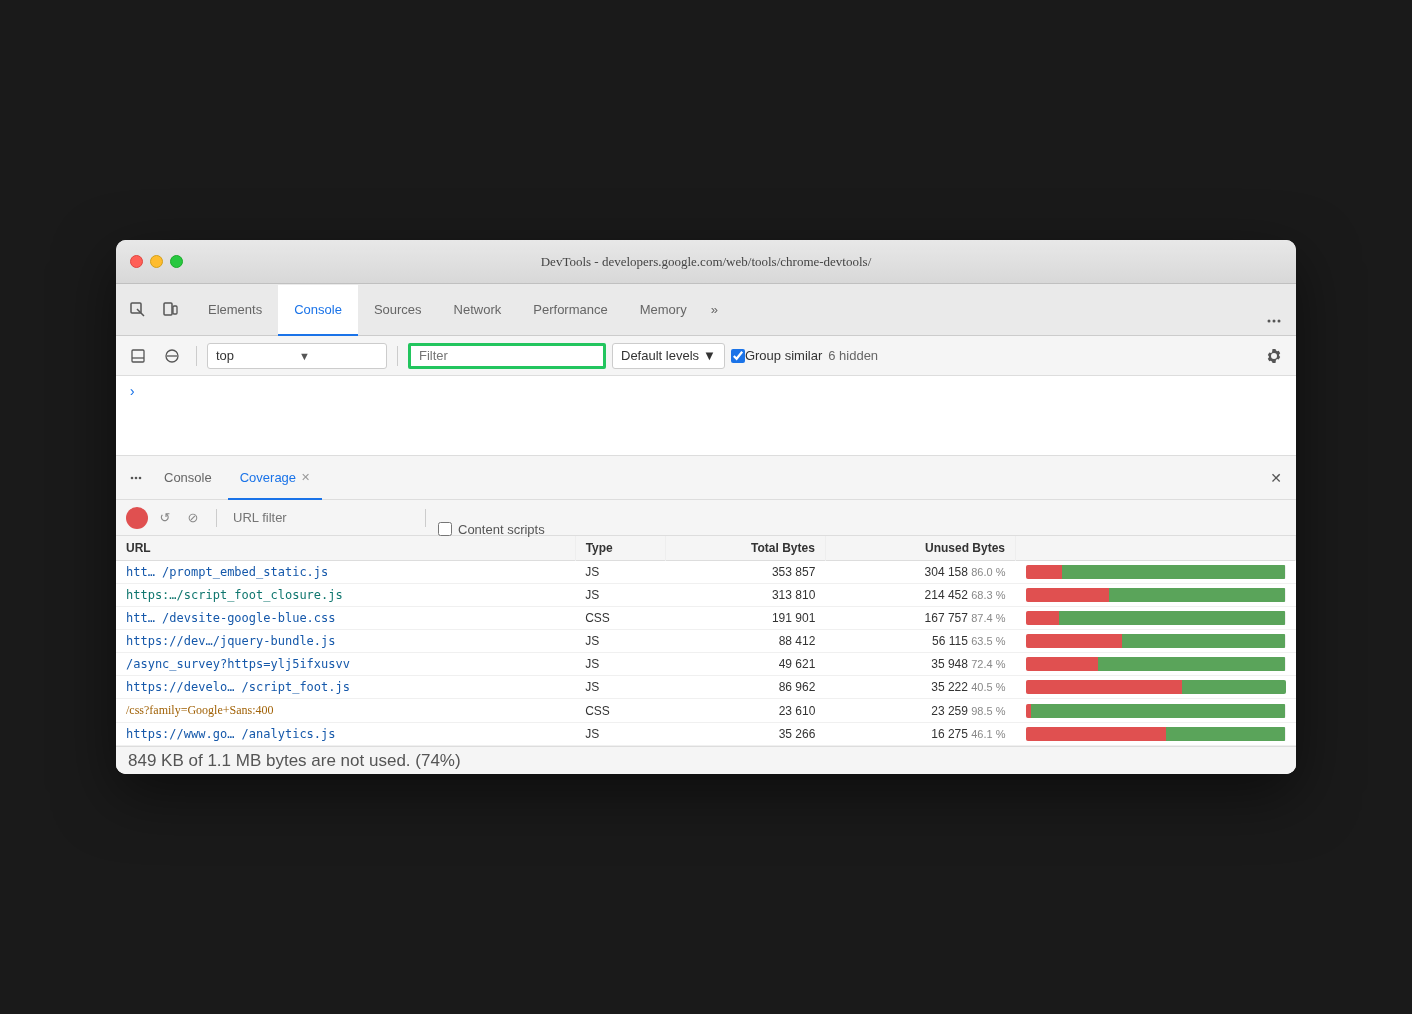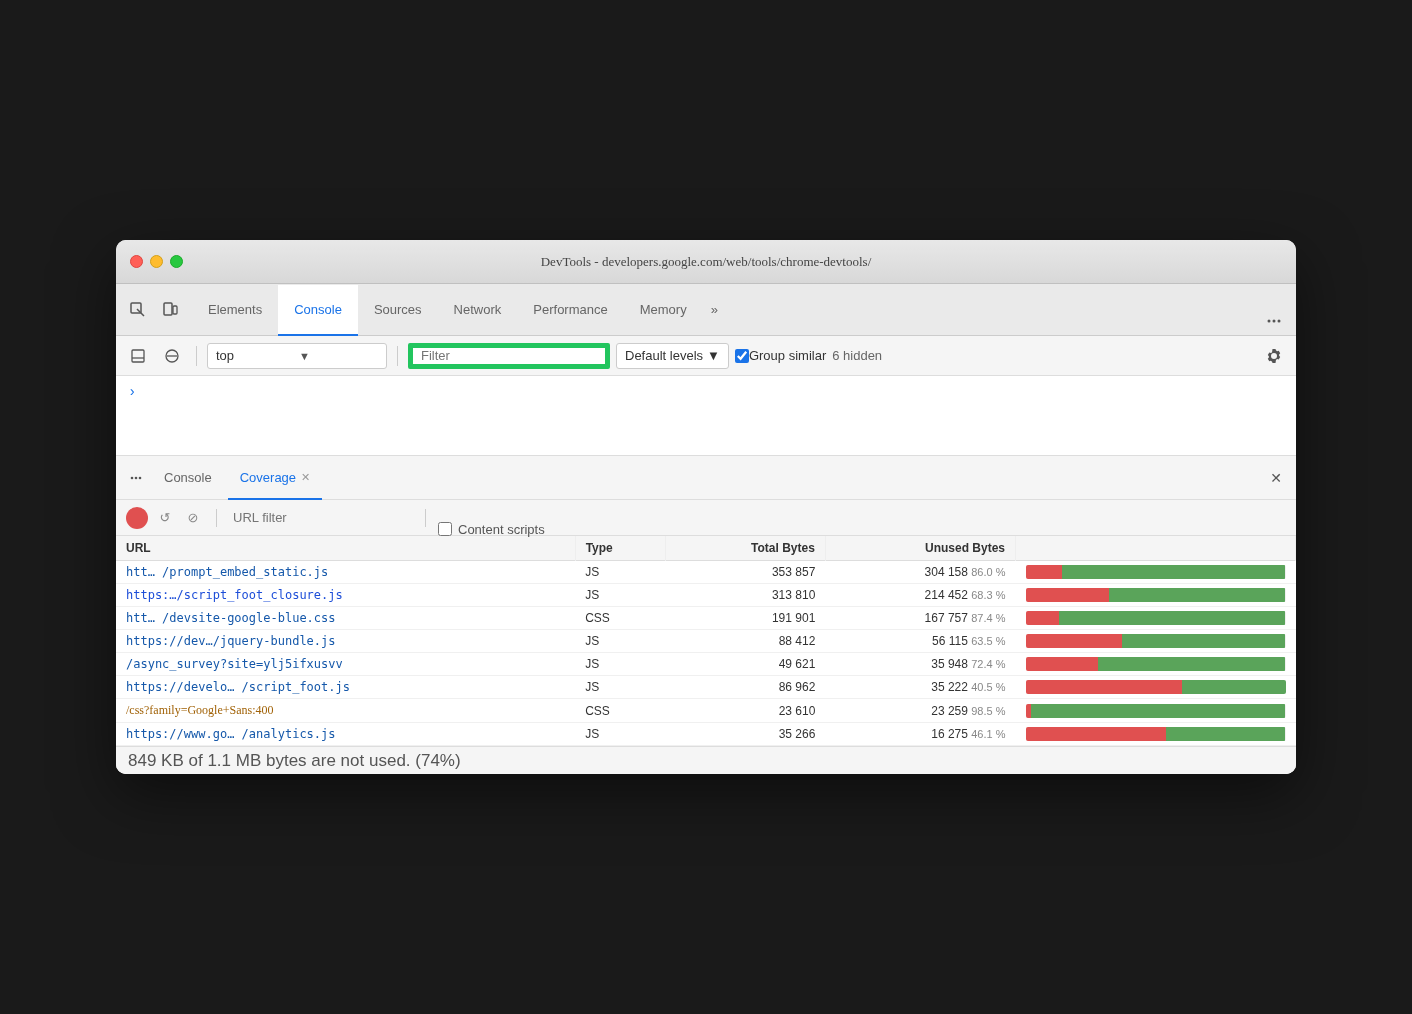--- a/index.html
+++ b/index.html
@@ -147,21 +147,21 @@
       height: 26px;
       cursor: pointer;
       min-width: 180px;
       font-size: 13px;
       color: #333;
     }
     .context-selector span { flex: 1; }
     .context-selector .arrow { color: #555; font-size: 11px; margin-left: 4px; }
     .filter-input {
       background: white;
-      border: 5px solid #22c55e;
+      border: 3px solid #22c55e;
       border-radius: 2px;
       padding: 2px 8px;
       height: 26px;
       font-size: 13px;
       color: #999;
       min-width: 120px;
     }
     .default-levels-btn {
       display: flex;
       align-items: center;
@@ -531,21 +531,21 @@
       <td class="right">353 857</td>
       <td class="right">304 158 <span class="unused-pct">86.0 %</span></td>
       <td class="bar-cell">
         <div class="bar-container">
           <div class="bar-used" style="width:14%"></div>
           <div class="bar-unused" style="width:86%"></div>
         </div>
       </td>
     </tr>
           <tr>
-      <td style="font-family: monospace; color: #1d4ed8;">https:…/script_foot_closure.js</td>
+      <td style="font-family: monospace; color: #0f766e;">https:…/script_foot_closure.js</td>
       <td>JS</td>
       <td class="right">313 810</td>
       <td class="right">214 452 <span class="unused-pct">68.3 %</span></td>
       <td class="bar-cell">
         <div class="bar-container">
           <div class="bar-used" style="width:32%"></div>
           <div class="bar-unused" style="width:68%"></div>
         </div>
       </td>
     </tr>
@@ -567,21 +567,21 @@
       <td class="right">88 412</td>
       <td class="right">56 115 <span class="unused-pct">63.5 %</span></td>
       <td class="bar-cell">
         <div class="bar-container">
           <div class="bar-used" style="width:37%"></div>
           <div class="bar-unused" style="width:63%"></div>
         </div>
       </td>
     </tr>
           <tr>
-      <td style="font-family: monospace; color: #1558aa;">/async_survey?site=ylj5ifxusvv</td>
+      <td style="font-family: monospace; color: #1558aa;">/async_survey?https=ylj5ifxusvv</td>
       <td>JS</td>
       <td class="right">49 621</td>
       <td class="right">35 948 <span class="unused-pct">72.4 %</span></td>
       <td class="bar-cell">
         <div class="bar-container">
           <div class="bar-used" style="width:28%"></div>
           <div class="bar-unused" style="width:72%"></div>
         </div>
       </td>
     </tr>

